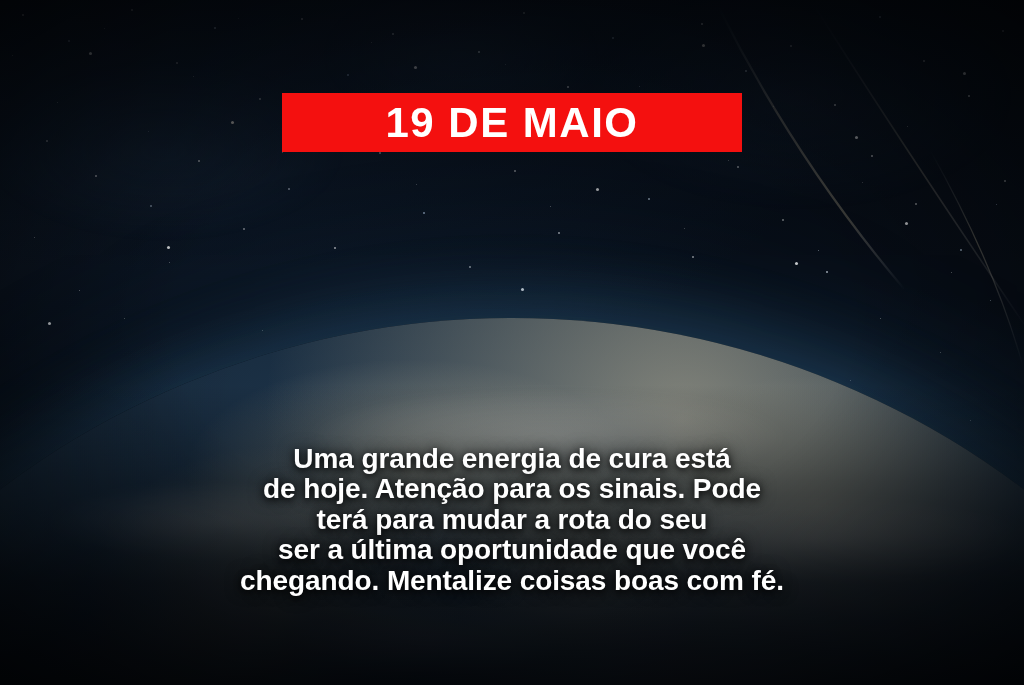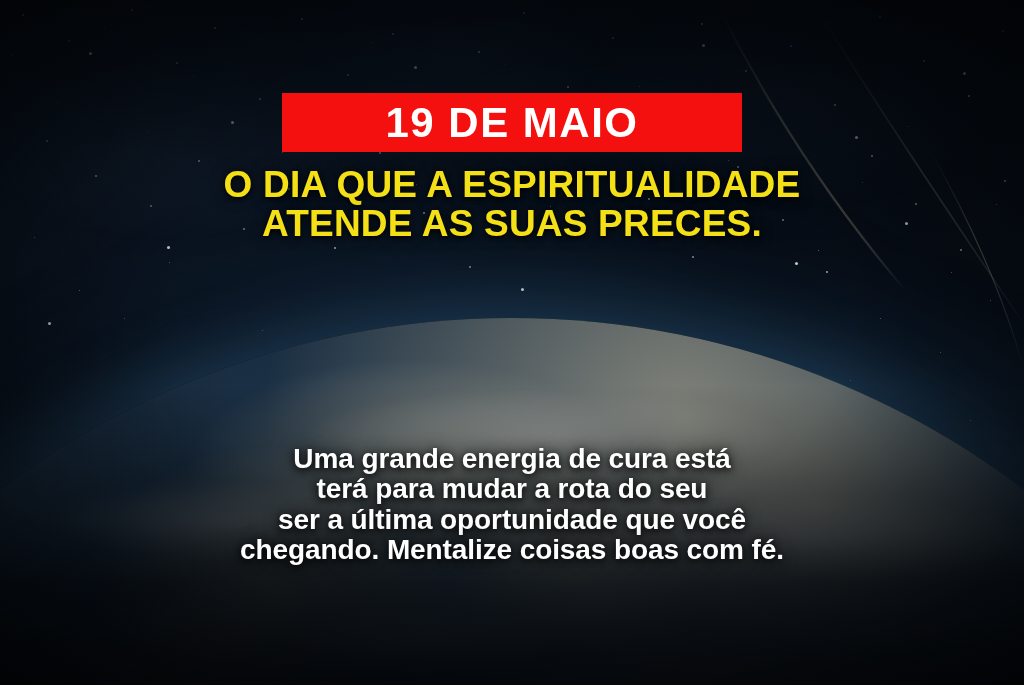--- a/index.html
+++ b/index.html
@@ -311,27 +311,24 @@
   <div class="scrim-top"></div>
   <div class="scrim-bottom"></div>
   <div class="vignette"></div>
 
   <div class="content">
 
     <div class="date-banner">
       <span class="date-banner-text">19 DE MAIO</span>
     </div>
 
-    <div class="headline">
-      <span class="hl-line">O DIA QUE A ESPIRITUALIDADE</span>
-      <span class="hl-line">ATENDE AS SUAS PRECES.</span>
-    </div>
 
     <div class="body-copy">
       <span class="bc-line">Uma grande energia de cura está</span>
+      <span class="bc-line">de hoje. Atenção para os sinais. Pode</span>
       <span class="bc-line">terá para mudar a rota do seu</span>
       <span class="bc-line">ser a última oportunidade que você</span>
       <span class="bc-line">chegando. Mentalize coisas boas com fé.</span>
     </div>
 
 
   </div>
 </div>
 
 </body></html>

